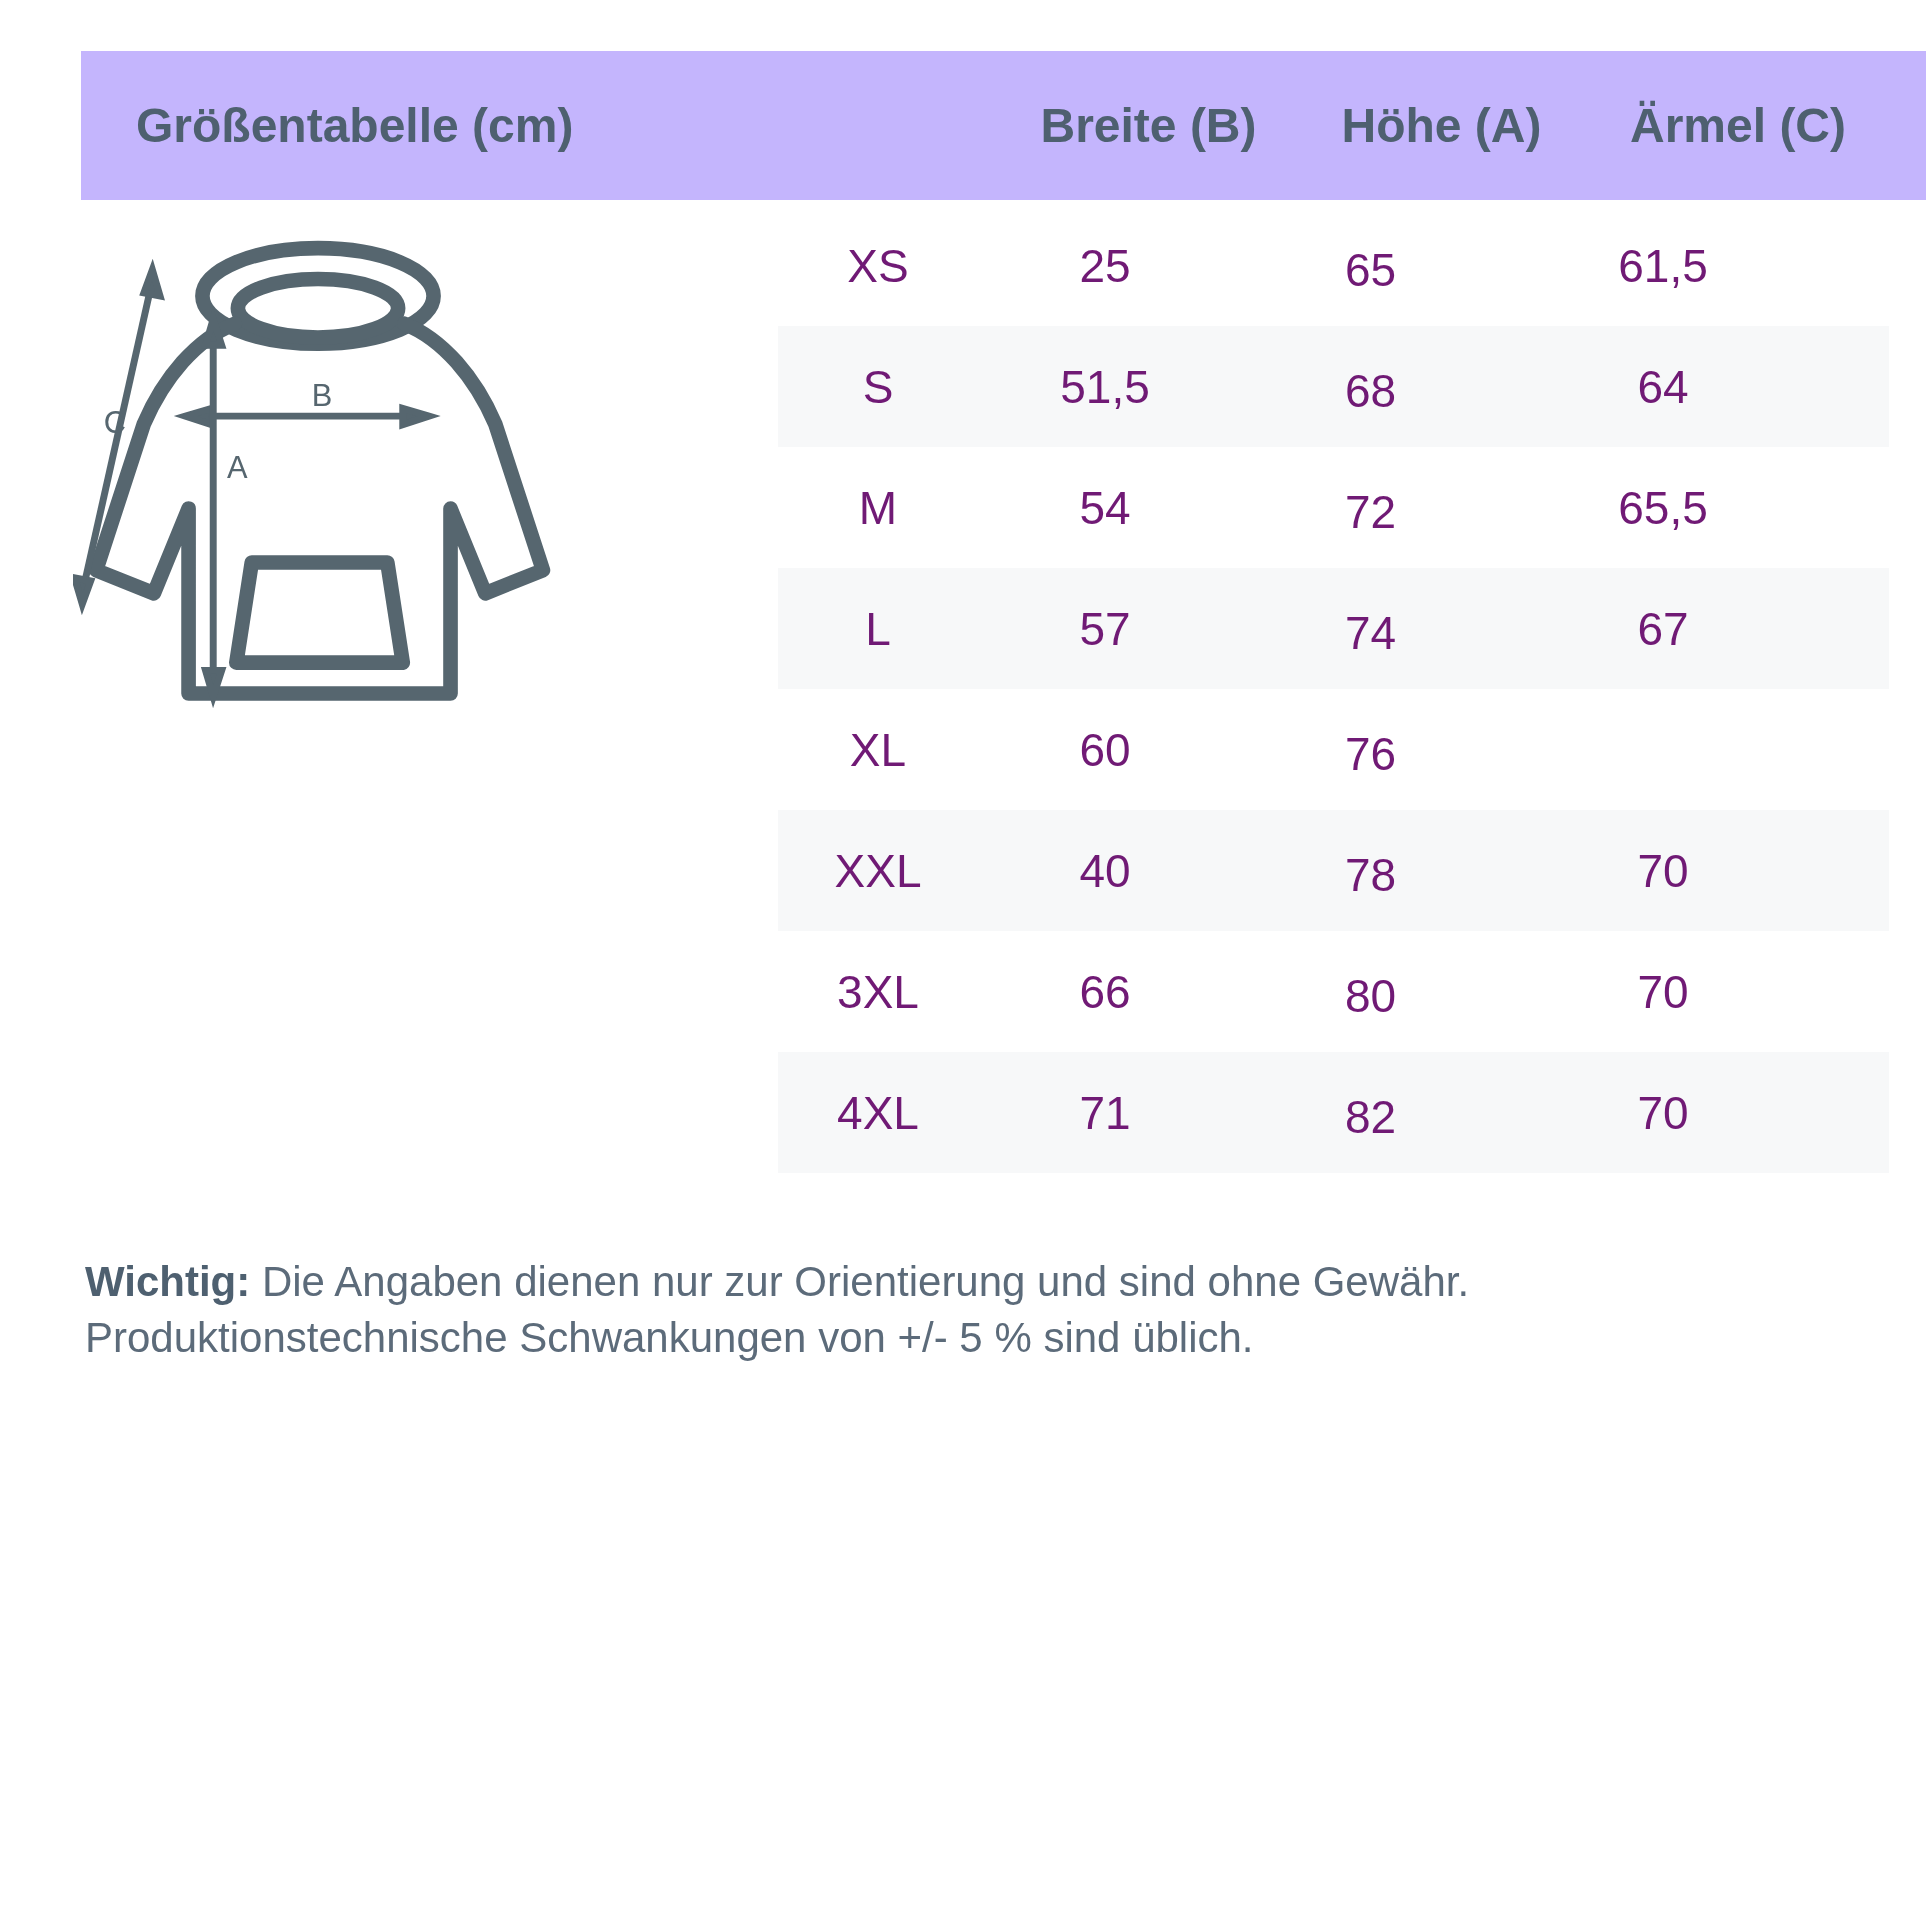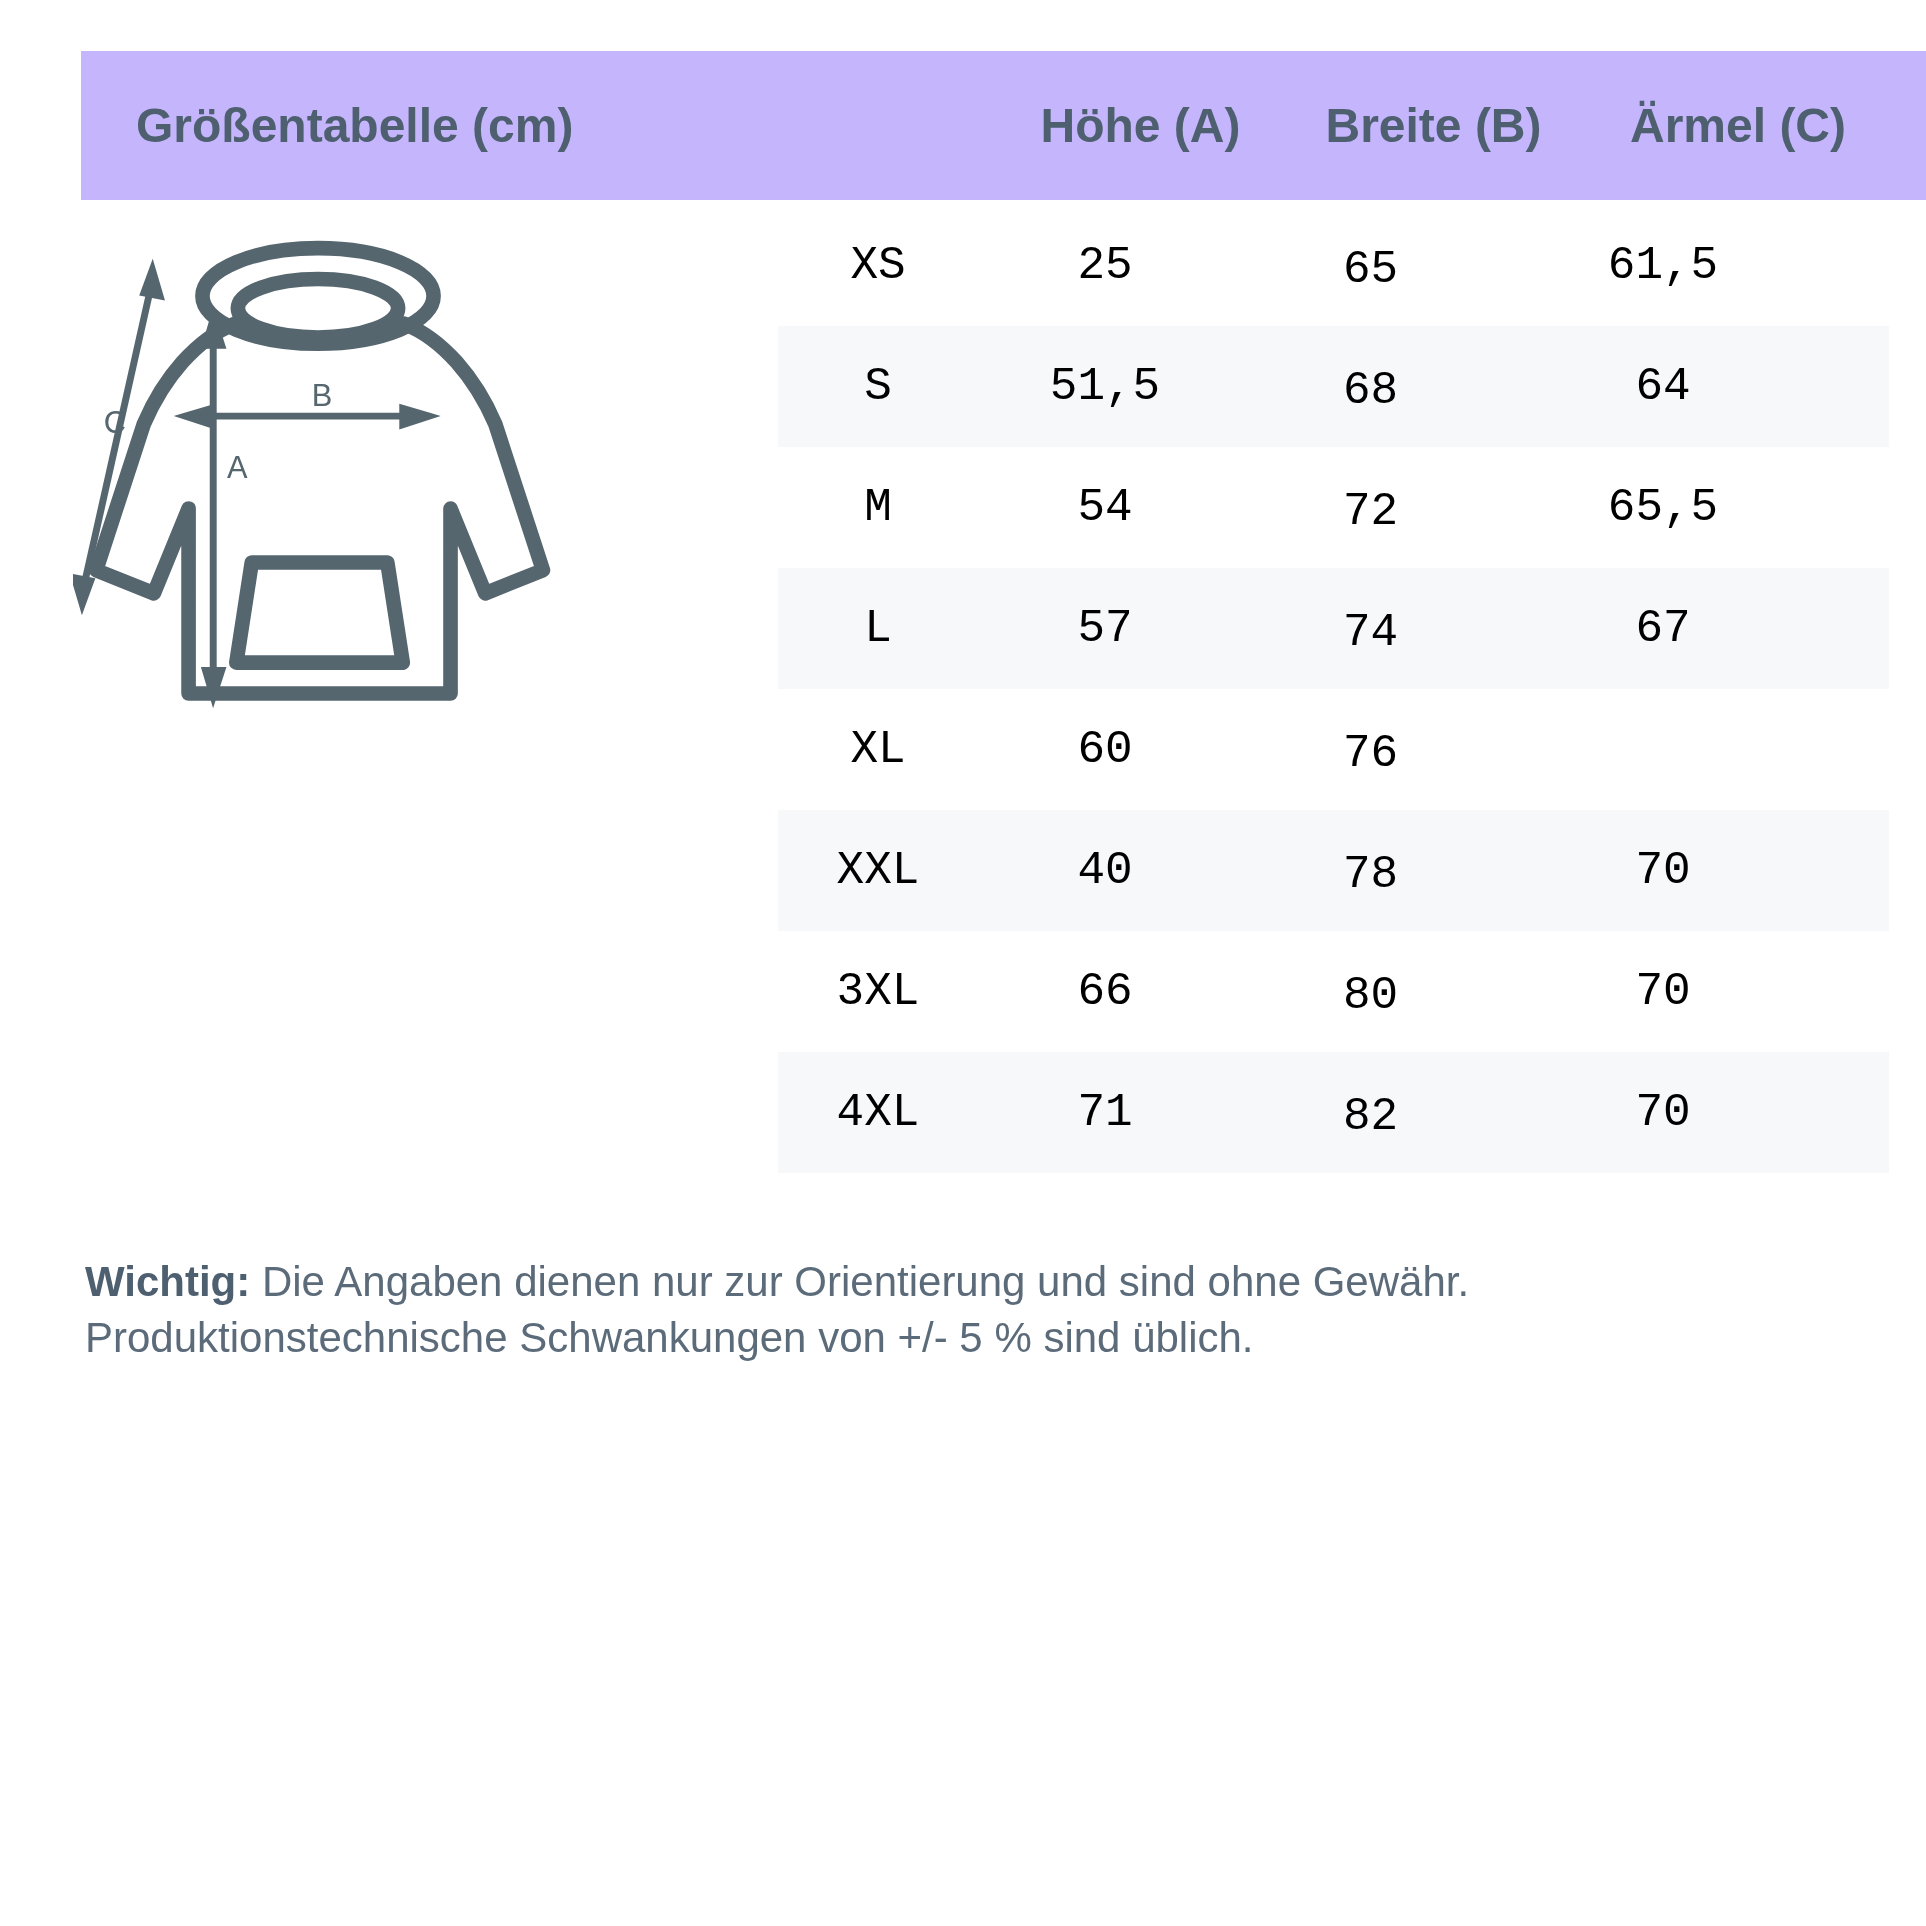--- a/index.html
+++ b/index.html
@@ -68,24 +68,23 @@
   }
   .row {
     display: flex;
     align-items: center;
     height: 121px;
     box-sizing: border-box;
   }
   .row.alt { background: #f7f8f9; }
   .cell {
     font-size: 46px;
-    color: #000000;
+    color: #701a75;
     text-align: center;
     white-space: nowrap;
-    font-family: Liberation Mono, monospace;
   }
   .c-size { width: 200px; text-align: center; }
   .c-b    { width: 254px; text-align: center; }
   .c-a    { width: 277px; text-align: center; margin-top: 8px; }
   .c-c    { width: 308px; text-align: center; }
 
   
   .illu {
     position: absolute;
     left: 73px;
@@ -108,22 +107,22 @@
 </style>
 </head>
 <body>
 
 <div id="page">
 
   <div class="header">
     <div class="header-title">Größentabelle (cm)</div>
     <div class="header-cols">
       <div class="header-col hc-size"></div>
+      <div class="header-col hc-b">Breite (B)</div>
       <div class="header-col hc-a">Höhe (A)</div>
-      <div class="header-col hc-b">Breite (B)</div>
       <div class="header-col hc-c">Ärmel (C)</div>
     </div>
   </div>
 
   <div class="illu">
     <svg viewBox="0 0 880 760" width="678" height="586" xmlns="http://www.w3.org/2000/svg">
       <g fill="none" stroke="#56666f" stroke-width="19" stroke-linejoin="round" stroke-linecap="round">
 
         <ellipse cx="318" cy="84" rx="150" ry="62"></ellipse>
 

